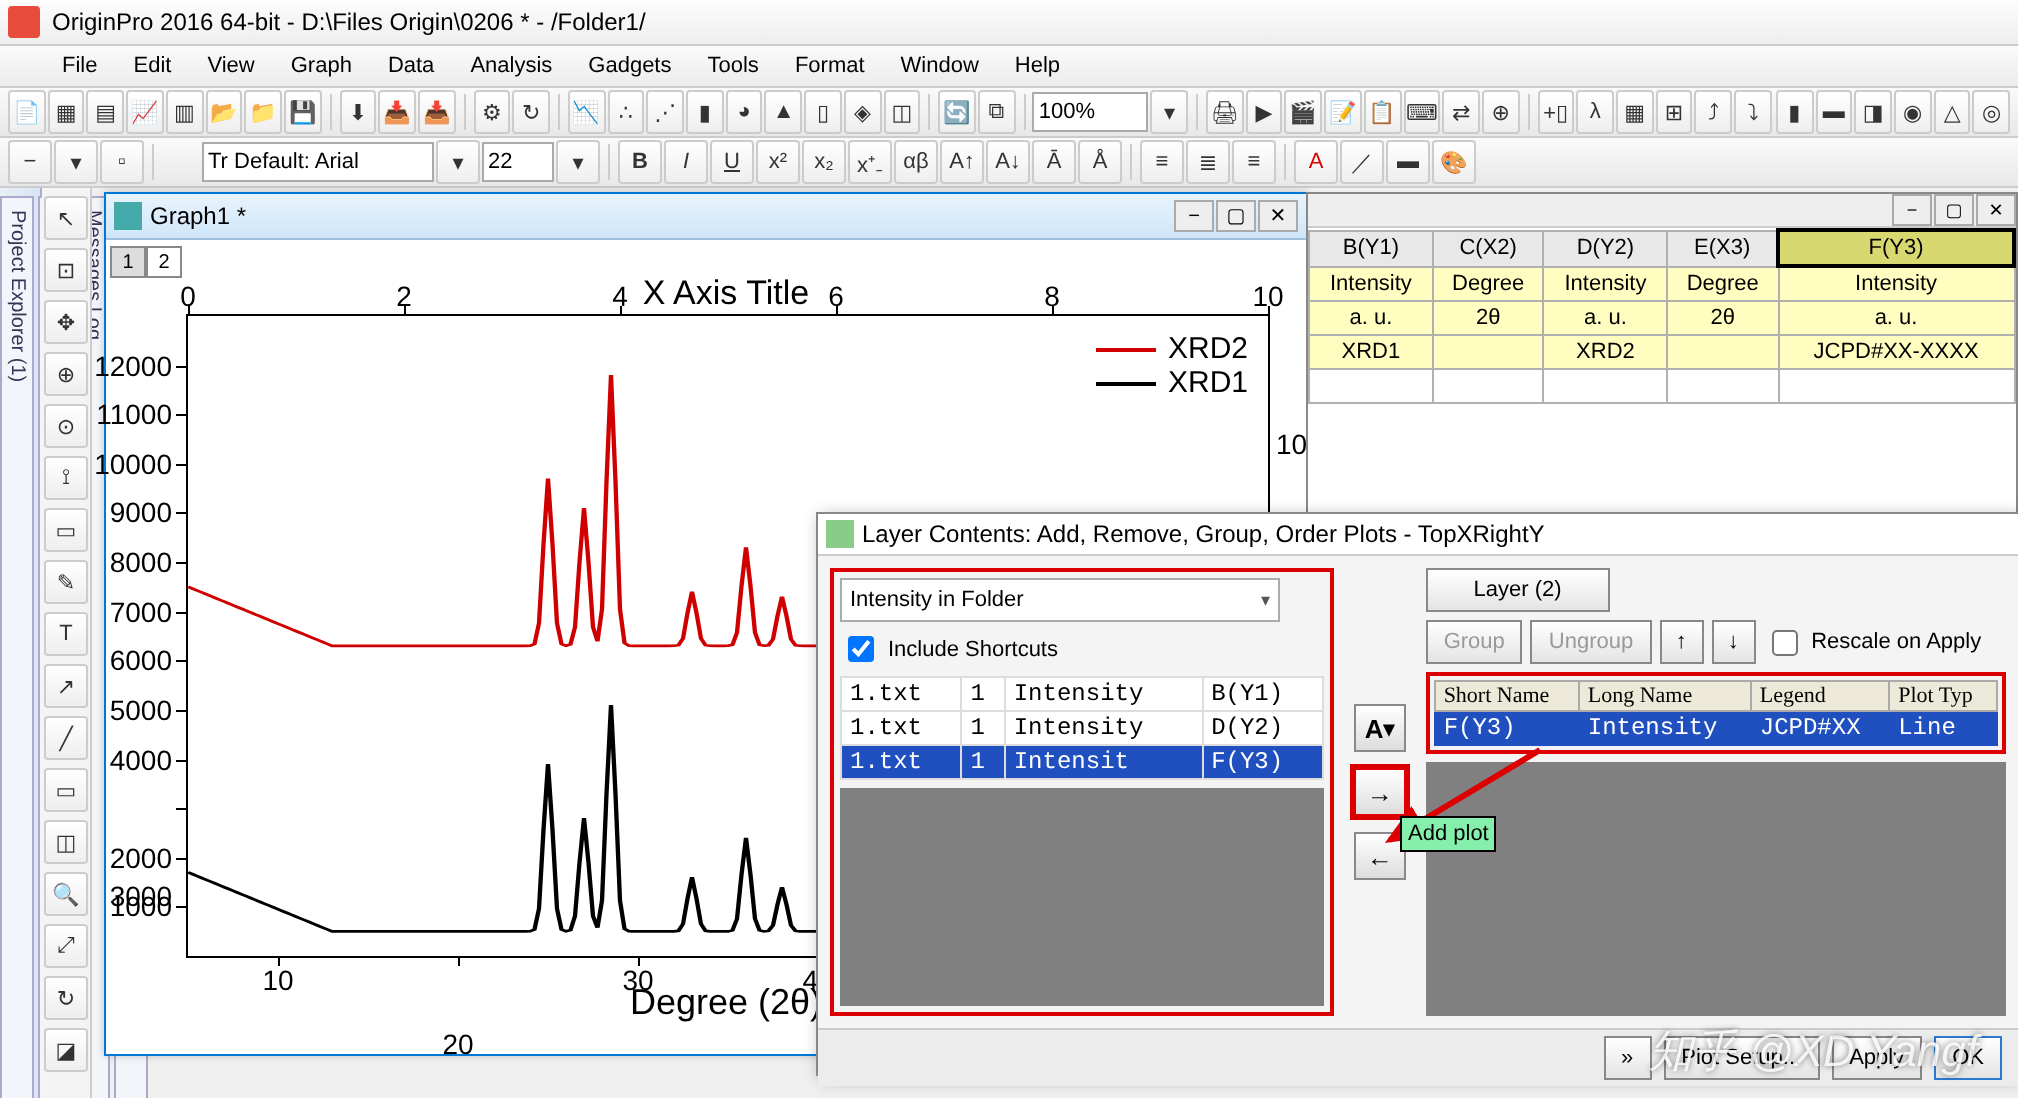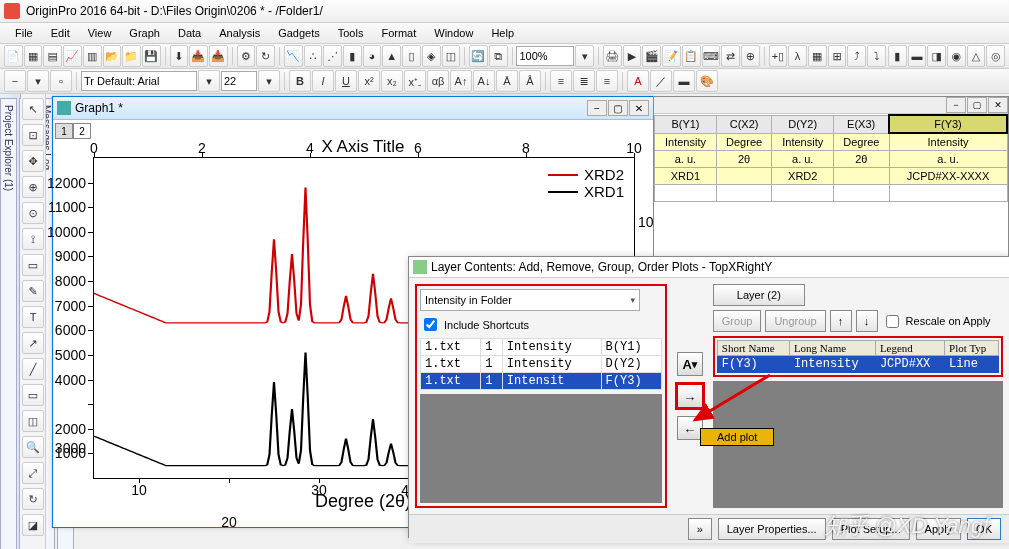--- a/index.html
+++ b/index.html
@@ -1,18 +1,18 @@
 <!DOCTYPE html>
 <html><head>
 <meta charset="utf-8">
 <style>
 html,body{margin:0;padding:0;font-family:Tahoma,Arial,sans-serif;font-size:11px;background:#f0f0f0;overflow:hidden;width:1009px;height:549px}
 .titlebar{height:22px;background:linear-gradient(#fdfdfd,#eee);border-bottom:1px solid #ccc;display:flex;align-items:center;padding:0 4px;font-size:12px}
 .titlebar .icon{width:16px;height:16px;background:#e74c3c;border-radius:2px;margin-right:6px}
-.menubar{height:20px;background:linear-gradient(#fafafa,#ececec);border-bottom:1px solid #ccc;display:flex;align-items:center;padding:0 6px}
+.menubar{height:20px;background:linear-gradient(#fafafa,#ececec);border-bottom:1px solid #ccc;display:flex;align-items:center;padding:0 22px}
 .menubar span{padding:2px 9px;cursor:default}
 .toolbar{height:24px;background:linear-gradient(#fafafa,#e8e8e8);border-bottom:1px solid #ccc;display:flex;align-items:center;padding:0 4px;gap:1px}
 .tbtn{width:20px;height:20px;border:1px solid transparent;display:flex;align-items:center;justify-content:center;font-size:11px;color:#333;background:linear-gradient(#fff,#eee);border-color:#ccc;border-radius:2px}
 .tsep{width:1px;height:18px;background:#ccc;margin:0 3px}
 .tsel{height:18px;border:1px solid #aaa;background:#fff;font-size:11px;padding:0 2px}
 .main{display:flex;height:calc(549px - 22px - 20px - 24px - 22px)}
 .sidebar{width:20px;background:linear-gradient(90deg,#e8f0f8,#d8e4f0);border-right:1px solid #aac;writing-mode:vertical-lr;text-orientation:mixed;font-size:10px;color:#335;padding-top:4px;display:flex;flex-direction:column;gap:2px}
 .sidetab{padding:6px 2px;border:1px solid #aac;background:#f2f6fb;cursor:default}
 .toolcol{width:24px;background:#f4f4f4;border-right:1px solid #ccc;display:flex;flex-direction:column;align-items:center;padding-top:4px;gap:4px}
 .content{flex:1;display:flex;position:relative}
@@ -70,21 +70,21 @@
 .grprow{display:flex;align-items:center;gap:4px}
 .sbtn{height:20px;padding:0 8px;border:1px solid #888;background:linear-gradient(#fff,#e4e4e4);display:flex;align-items:center}
 .sbtn.dis{color:#999}
 .arrowb{width:20px;height:20px;border:1px solid #888;background:linear-gradient(#fff,#e4e4e4);display:flex;align-items:center;justify-content:center}
 .listwrap{border:2px solid #d00;padding:2px;flex:0}
 table.rlist{width:100%;border-collapse:collapse;font-family:'Courier New',monospace;font-size:12px;background:#fff}
 table.rlist th{background:#ece9d8;border:1px solid #aaa;padding:1px 4px;text-align:left;font-weight:400;font-family:Tahoma;font-size:11px}
 table.rlist td{background:#2050c0;color:#fff;border:1px solid #2050c0;padding:1px 4px;white-space:nowrap}
 .dlgfoot{height:28px;border-top:1px solid #ccc;display:flex;align-items:center;justify-content:flex-end;gap:6px;padding:0 8px;background:#ececec}
 .dlgfoot .sbtn{height:20px}
-.tooltip{position:absolute;left:700px;top:428px;background:#eab308;border:1px solid #000;padding:2px 16px;font-size:11px;z-index:10}
+.tooltip{position:absolute;left:700px;top:408px;background:#86efac;border:1px solid #000;padding:2px 3px;font-size:11px;z-index:10}
 .redarrow{position:absolute;z-index:8;pointer-events:none}
 .watermark{position:absolute;right:20px;bottom:8px;color:rgba(255,255,255,.85);font-size:22px;font-style:italic;z-index:20;text-shadow:0 0 3px rgba(0,0,0,.5);font-family:Arial}
 </style>
 </head>
 <body>
 
 <div class="titlebar">
   <div class="icon"></div>
   <span>OriginPro 2016 64-bit - D:\Files Origin\0206 * - /Folder1/</span>
 </div>
@@ -158,21 +158,21 @@
   <div class="tbtn">◉</div>
   <div class="tbtn">△</div>
   <div class="tbtn">◎</div>
 </div>
 
 <div class="toolbar">
   <div class="tbtn">−</div>
   <div class="tbtn">▾</div>
   <div class="tbtn">▫</div>
   <div class="tsep"></div>
-  <input class="tsel" style="width: 110px;" value="Tr Default: Arial">
+  <input class="tsel" style="width: 110px; margin-left: 20px;" value="Tr Default: Arial">
   <div class="tbtn">▾</div>
   <input class="tsel" style="width: 30px;" value="22">
   <div class="tbtn">▾</div>
   <div class="tsep"></div>
   <div class="tbtn">
       <b>B</b>
     </div>
   <div class="tbtn">
       <i>I</i>
     </div>
@@ -435,21 +435,20 @@
                 <td>Line</td>
         </tr>
       </tbody>
           </table>
       </div>
       <div style="flex:1;background:#808080"></div>
     </div>
   </div>
   <div class="dlgfoot">
     <div class="sbtn">»</div>
-    <div class="sbtn">Layer Properties...</div>
     <div class="sbtn">Plot Setup...</div>
     <div class="sbtn">Apply</div>
     <div class="sbtn" style="border:1px solid #2a7ad0">OK</div>
   </div>
 </div>
 
 <div class="tooltip">Add plot</div>
 
 <svg class="redarrow" style="left:685px;top:370px;width:90px;height:60px">
   <defs>

